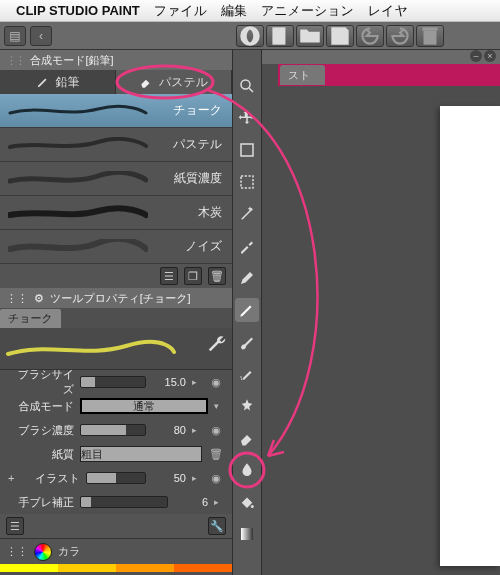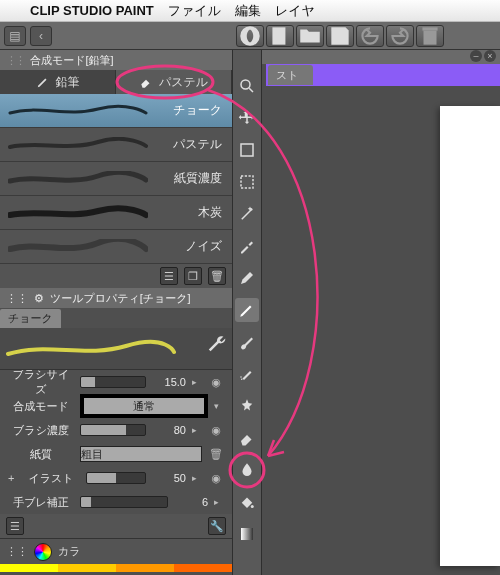--- a/index.html
+++ b/index.html
@@ -1,19 +1,19 @@
 <!DOCTYPE html>
 <html><head>
 <meta charset="utf-8">
 <style>
 * { margin: 0; padding: 0; box-sizing: border-box; font-family: "Hiragino Kaku Gothic Pro", "Meiryo", sans-serif; }
 body { width: 500px; height: 575px; background: #555; overflow: hidden; position: relative; }
 
 
-.menubar { height: 22px; background: linear-gradient(#fdfdfd,#e6e6e6); display: flex; align-items: center; font-size: 13px; color: #111; border-bottom: 1px solid #bbb; padding-left: 16px; gap: 14px; }
+.menubar { height: 22px; background: linear-gradient(#fdfdfd,#e6e6e6); display: flex; align-items: center; font-size: 13px; color: #111; border-bottom: 1px solid #bbb; padding-left: 2px; gap: 14px; }
 .menubar .apple { font-size: 15px; }
 .menubar .apptitle { font-weight: 700; }
 
 
 .apptop { height: 28px; background: #6a6a6a; border-bottom: 1px solid #333; display: flex; align-items: center; }
 .apptop-left { width: 232px; display: flex; align-items: center; gap: 4px; padding-left: 4px;}
 .apptop-icon { width: 22px; height: 20px; background: #555; border: 1px solid #333; border-radius: 3px; display:flex;align-items:center;justify-content:center;color:#bbb;font-size:12px;}
 .apptop-right { display:flex; align-items:center; gap:2px; padding-left:4px;}
 .tbtn { width: 28px; height: 22px; background: linear-gradient(#777,#555); border:1px solid #333; border-radius:3px; display:flex;align-items:center;justify-content:center;color:#ccc;}
 
@@ -38,21 +38,21 @@
 
 
 .toolprop-header{ height:20px; background:#6b6b6b; display:flex; align-items:center; padding:0 6px; font-size:11px; color:#eee; gap:6px;}
 .tp-tab{ height:20px; display:flex; align-items:center;}
 .tp-tab span{ background:#888; color:#222; font-size:11px; padding:2px 8px; border-radius:2px 2px 0 0;}
 .tp-preview{ height:42px; background:#4a4a4a; border-bottom:1px solid #333; position:relative; display:flex; justify-content:flex-end; align-items:flex-start; padding:4px;}
 .tp-preview .stroke2{ position:absolute; left:6px; top:10px; width:170px; height:22px;}
 .wrench{width:22px;height:22px;color:#ddd;}
 
 .prop-row{ height:24px; display:flex; align-items:center; padding:0 8px; font-size:11px; color:#e8e8e8; gap:6px; background:#4f4f4f;}
-.prop-label{ width:66px; text-align:center;}
+.prop-label{ width:66px; text-align:right;}
 .prop-slider{ flex:1; height:12px; background:linear-gradient(to right,#a8a8a8 0%,#a8a8a8 var(--fill,50%),#3a3a3a var(--fill,50%),#3a3a3a 100%); border:1px solid #222; border-radius:2px;}
 .prop-val{ width:34px; text-align:right; font-size:11px;}
 .prop-tri{ width:10px; color:#bbb; font-size:9px;}
 .prop-extra{ width:16px;height:16px;color:#bbb;display:flex;align-items:center;justify-content:center;}
 
 .prop-footer{ height:24px; display:flex; justify-content:space-between; align-items:center; padding:0 6px; background:#545454;}
 .colorpanel{ height:26px; background:#545454; display:flex; align-items:center; padding-left:6px; gap:6px; font-size:11px; color:#ddd; border-top:1px solid #333;}
 .colorwheel{ width:18px;height:18px;border-radius:50%; background: conic-gradient(red,orange,yellow,lime,cyan,blue,magenta,red); border:1px solid #222;}
 .color-swatches{ height:8px; display:flex;}
 .color-swatches div{flex:1;}
@@ -60,38 +60,39 @@
 
 .toolstrip{ position:absolute; top:50px; left:232px; width:30px; height:525px; background:#595959; border-left:1px solid #2e2e2e; border-right:1px solid #2e2e2e; display:flex; flex-direction:column; align-items:center; padding-top:24px; gap:8px;}
 .tool{ width:24px; height:24px; display:flex; align-items:center; justify-content:center; color:#d8d8d8; position:relative;}
 .tool.active{ background:#777; border-radius:3px;}
 .tool svg{width:18px;height:18px;}
 
 
 .content{ position:absolute; top:50px; left:262px; right:0; height:525px; background:#4d4d4d;}
 .doc-controls{ position:absolute; top:0; left:0; right:0; height:14px; background:#6a6a6a; display:flex; justify-content:flex-end; gap:2px; padding-right:4px;}
 .dc{ width:12px;height:12px;background:#444;border-radius:6px;color:#bbb;font-size:9px;display:flex;align-items:center;justify-content:center;}
-.doc-tabbar{ position:absolute; top:14px; left:4px; right:0; height:22px; background:#8b5cf6; display:flex; align-items:center; font-size:11px; color:#ddd;}
+.doc-tabbar{ position:absolute; top:14px; left:16px; right:0; height:22px; background:#be185d; display:flex; align-items:center; font-size:11px; color:#ddd;}
 .doc-tab{ background:#777; height:20px; padding:0 14px 0 8px; display:flex; align-items:center; border-radius:3px 3px 0 0; margin-left:2px;}
 .doc-tablabel{position:absolute; right:6px; top:16px; font-size:12px; color:#ccc;}
 .canvas{ position:absolute; top:56px; right:0; width:60px; height:460px; background:#fff; box-shadow:-2px 2px 6px rgba(0,0,0,.4);}
 
 
 .anno{ position:absolute; left:0; top:0; width:500px; height:575px; pointer-events:none;}
 .anno ellipse, .anno circle{ fill:none; stroke:#e6397f; stroke-width:3;}
 .anno path{ fill:none; stroke:#e6397f; stroke-width:2.5;}
 </style>
 </head>
 <body>
 
 <div class="menubar">
   <span class="apple"></span>
   <span class="apptitle">CLIP STUDIO PAINT</span>
   <span>ファイル</span>
   <span>編集</span>
+  <span>アニメーション</span>
   <span>レイヤ</span>
 </div>
 
 <div class="apptop">
   <div class="apptop-left">
     <div class="apptop-icon">▤</div>
     <div class="apptop-icon">‹</div>
   </div>
   <div class="apptop-right">
     <div class="tbtn">
@@ -210,21 +211,21 @@
 
   <div class="prop-row">
     <span class="prop-label">ブラシサイズ</span>
     <div class="prop-slider" style="--fill:22%"></div>
     <span class="prop-val">15.0</span>
     <span class="prop-tri">▸</span>
     <span class="prop-extra">◉</span>
   </div>
   <div class="prop-row">
     <span class="prop-label">合成モード</span>
-    <div style="flex:1;height:24px;background:#aaa;color:#222;font-size:11px;display:flex;align-items:center;justify-content:center;border:4px solid #000000;">
+    <div style="flex:1;height:16px;background:#aaa;color:#222;font-size:11px;display:flex;align-items:center;justify-content:center;border:2px solid #000000;">
         <span>通常</span>
       </div>
     <span class="prop-tri">▾</span>
   </div>
   <div class="prop-row">
     <span class="prop-label">ブラシ濃度</span>
     <div class="prop-slider" style="--fill:70%"></div>
     <span class="prop-val">80</span>
     <span class="prop-tri">▸</span>
     <span class="prop-extra">◉</span>

